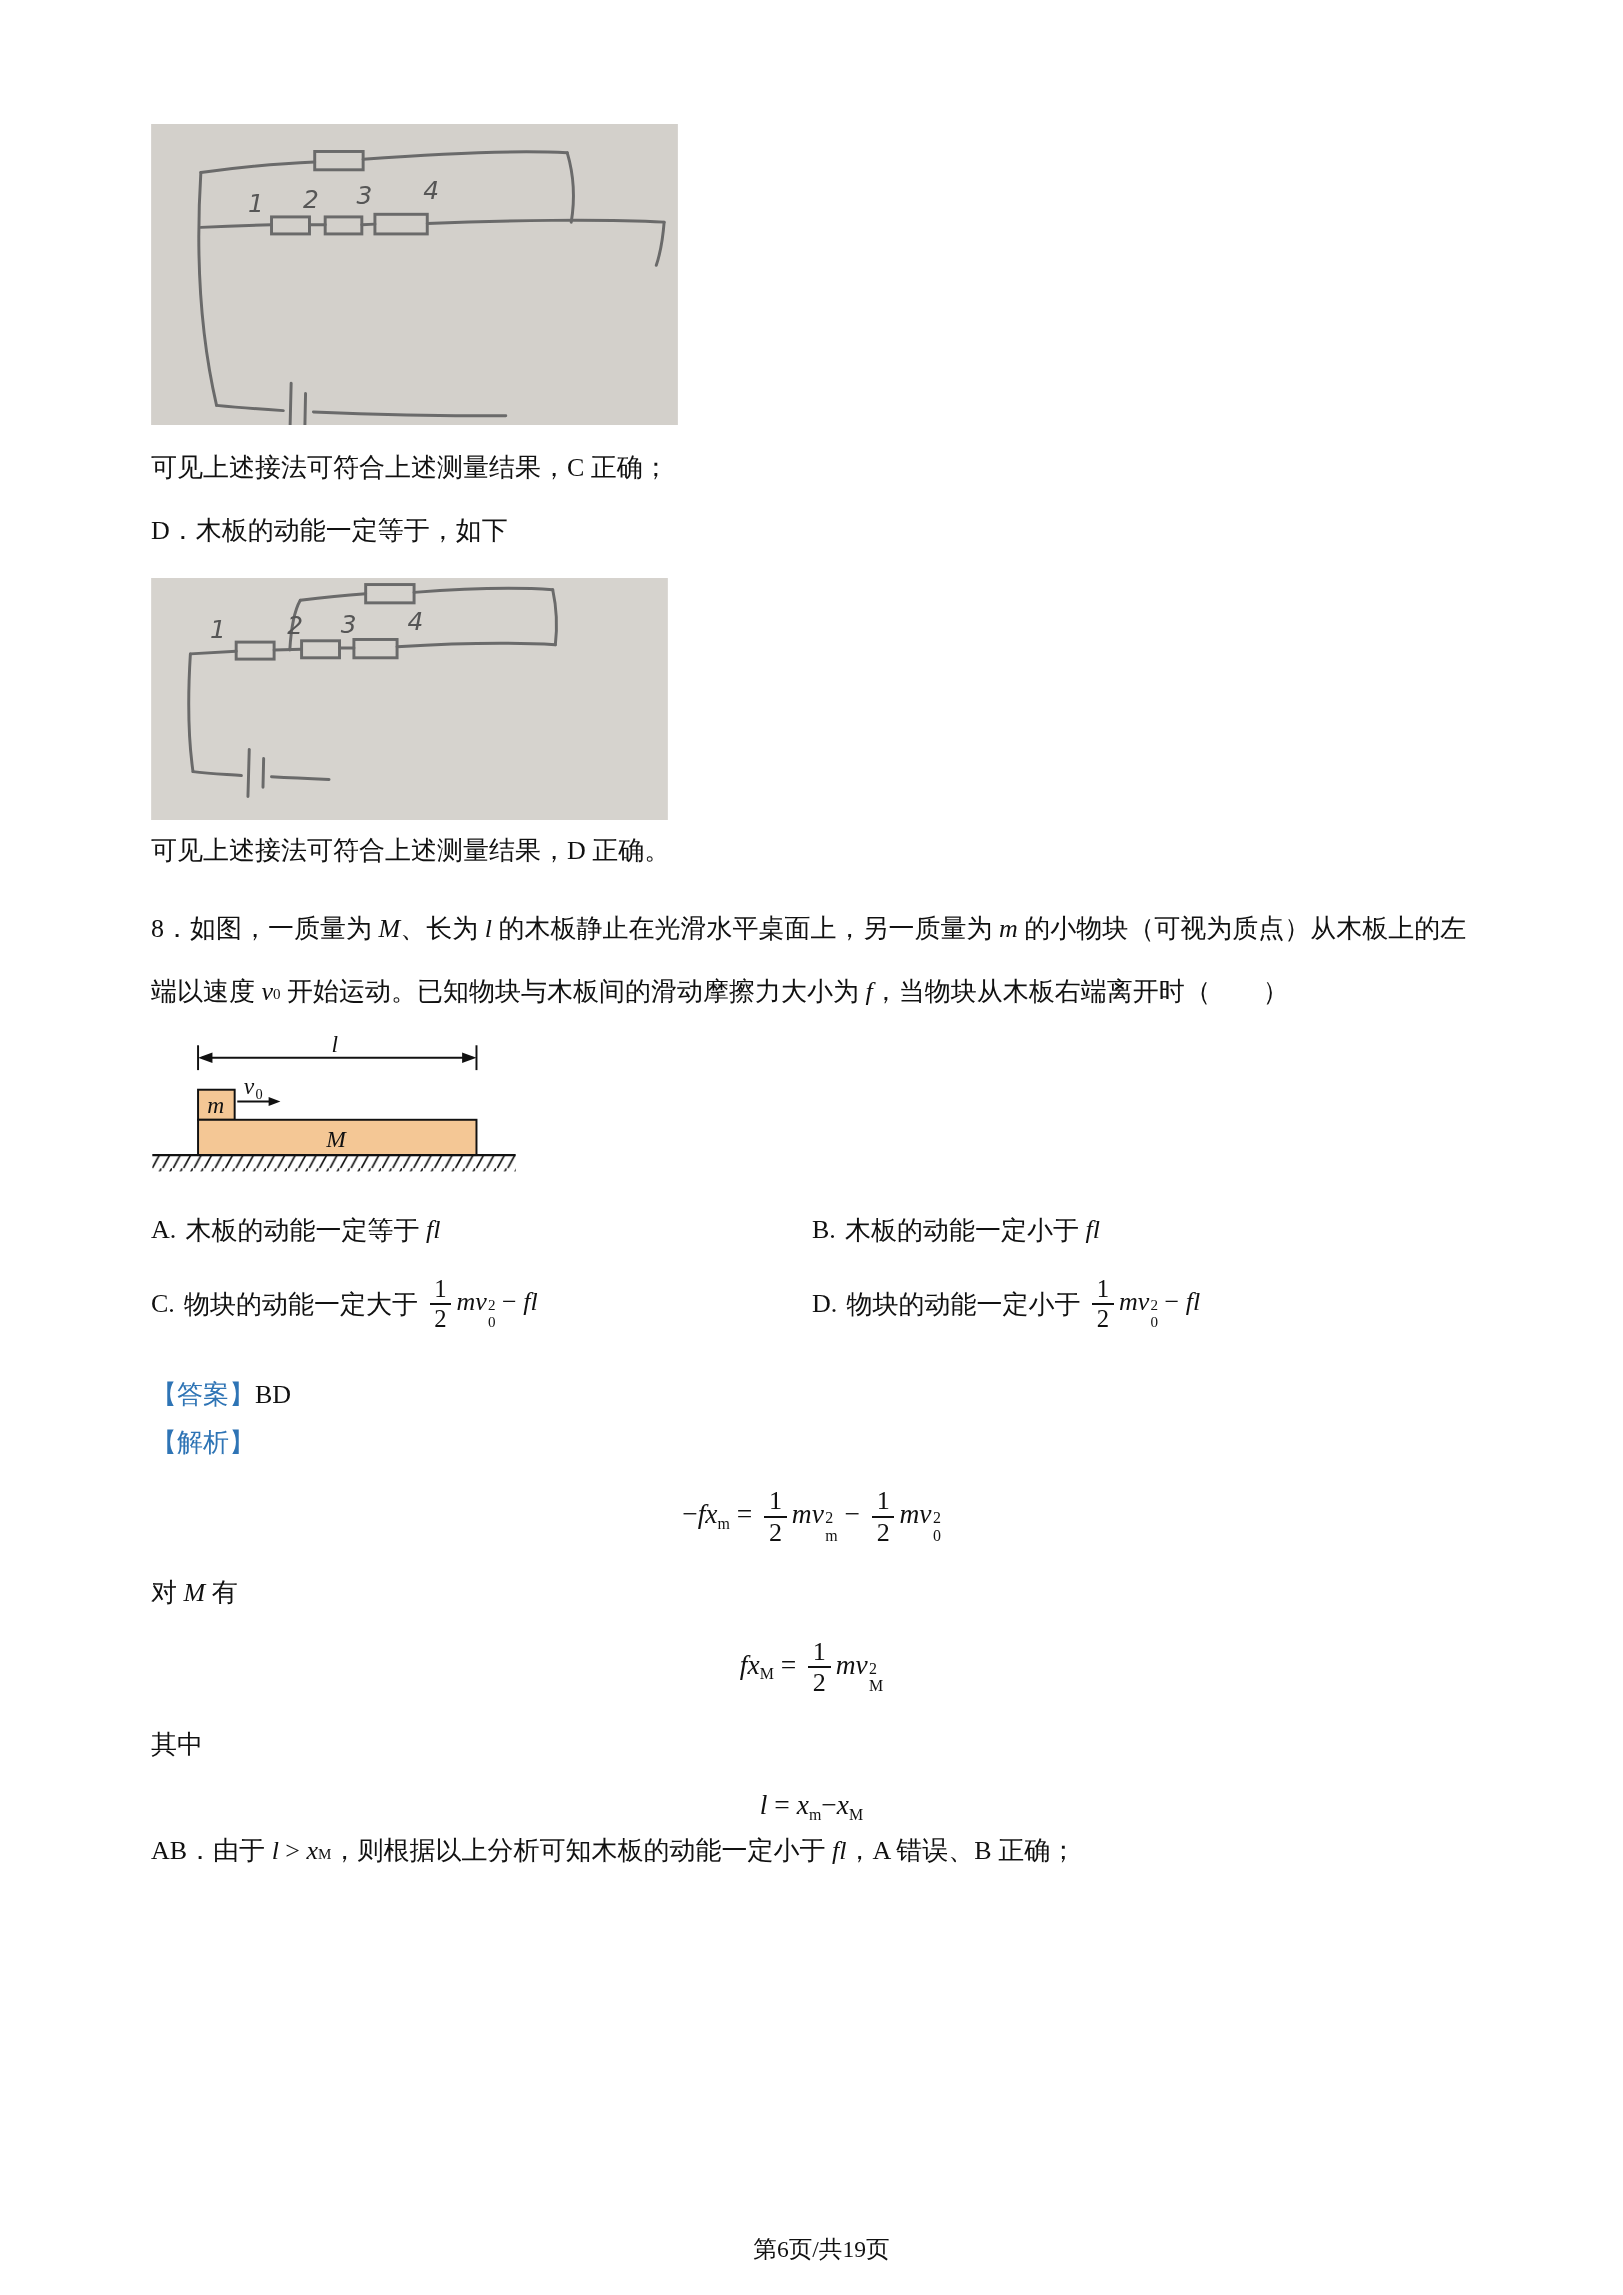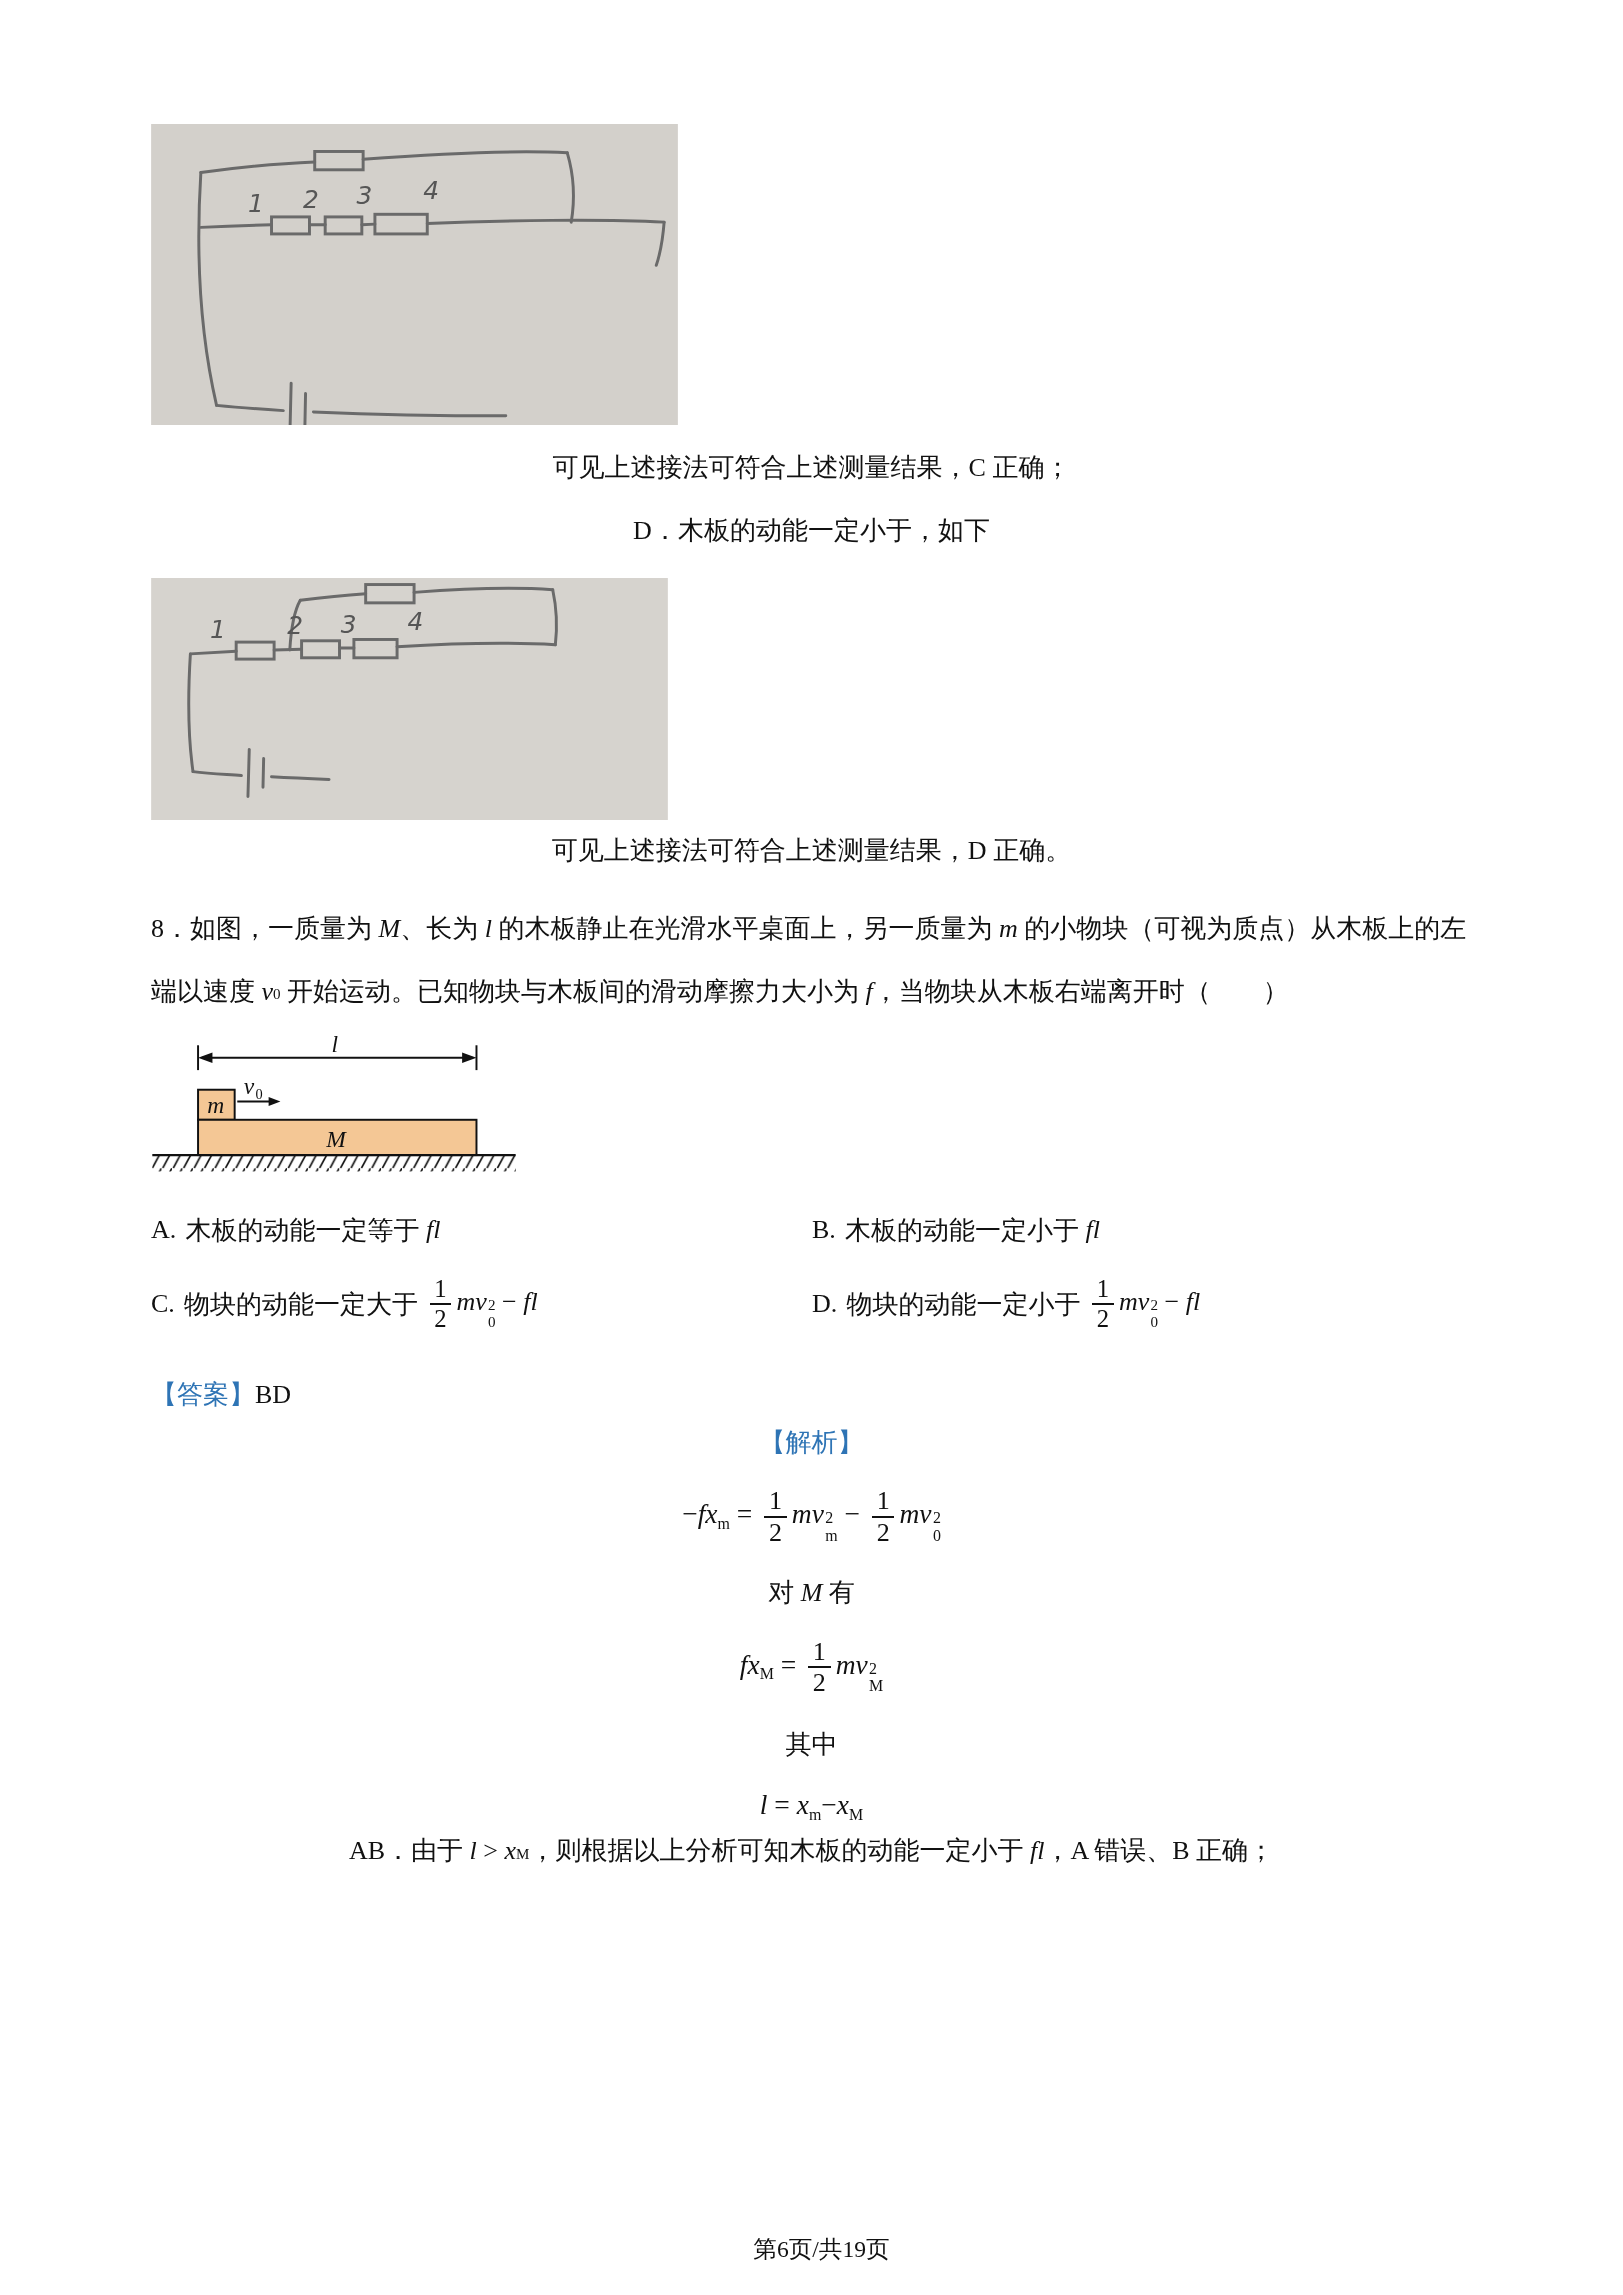--- a/index.html
+++ b/index.html
@@ -4,21 +4,21 @@
 <style>
   * { margin:0; padding:0; box-sizing:border-box; }
   html,body { background:#ffffff; }
   body {
     width:1623px; height:2295px; position:relative;
     font-family:"Liberation Serif","DejaVu Serif",serif;
     font-size:26px; color:#111;
   }
   .content { padding:124px 151px 0 151px; }
 
-  .para { line-height:34px;text-align:center; }
+  .para { line-height:34px; }
   .mt40 { margin-top:26px; } .mt44 { margin-top:29px; }
   .mt46 { margin-top:14px; } .mt48 { margin-top:31px; }
 
   .photo { display:block; }
   .photo-1 { width:527px; height:301px; }
   .photo-2 { width:517px; height:242px; margin-top:30px; }
   .sk { stroke:#6a6a6a; stroke-width:4.5; fill:none; stroke-linecap:round; }
   .sk-num { fill:#565656; font-family:"DejaVu Sans",sans-serif; font-size:38px; font-style:italic; stroke:none; }
 
   .stem { margin-top:29px; line-height:63px; }
@@ -79,21 +79,21 @@
       <path d="M248,440 C340,444 450,446 542,446"></path>
       <text class="sk-num" x="148" y="134">1</text>
       <text class="sk-num" x="232" y="128">2</text>
       <text class="sk-num" x="314" y="122">3</text>
       <text class="sk-num" x="416" y="114">4</text>
     </g>
   </svg>
 
   <p class="para mt40">可见上述接法可符合上述测量结果，C 正确；</p>
 
-  <p class="para mt44">D．木板的动能一定小于，如下</p>
+  <p class="para mt44">D．木板的动能一定等于，如下</p>
 
   <svg class="photo photo-2" viewBox="0 0 790 370" style="font-size:40px">
     <rect width="790" height="370" fill="#d6d3ce"></rect>
     <g class="sk">
       <path d="M60,116 C56,180 56,240 64,296"></path>
       <path d="M60,116 L130,112"></path>
       <rect x="130" y="98" width="58" height="26"></rect>
       <path d="M188,110 L230,109"></path>
       <rect x="230" y="96" width="58" height="26"></rect>
       <path d="M288,107 L310,107"></path>

